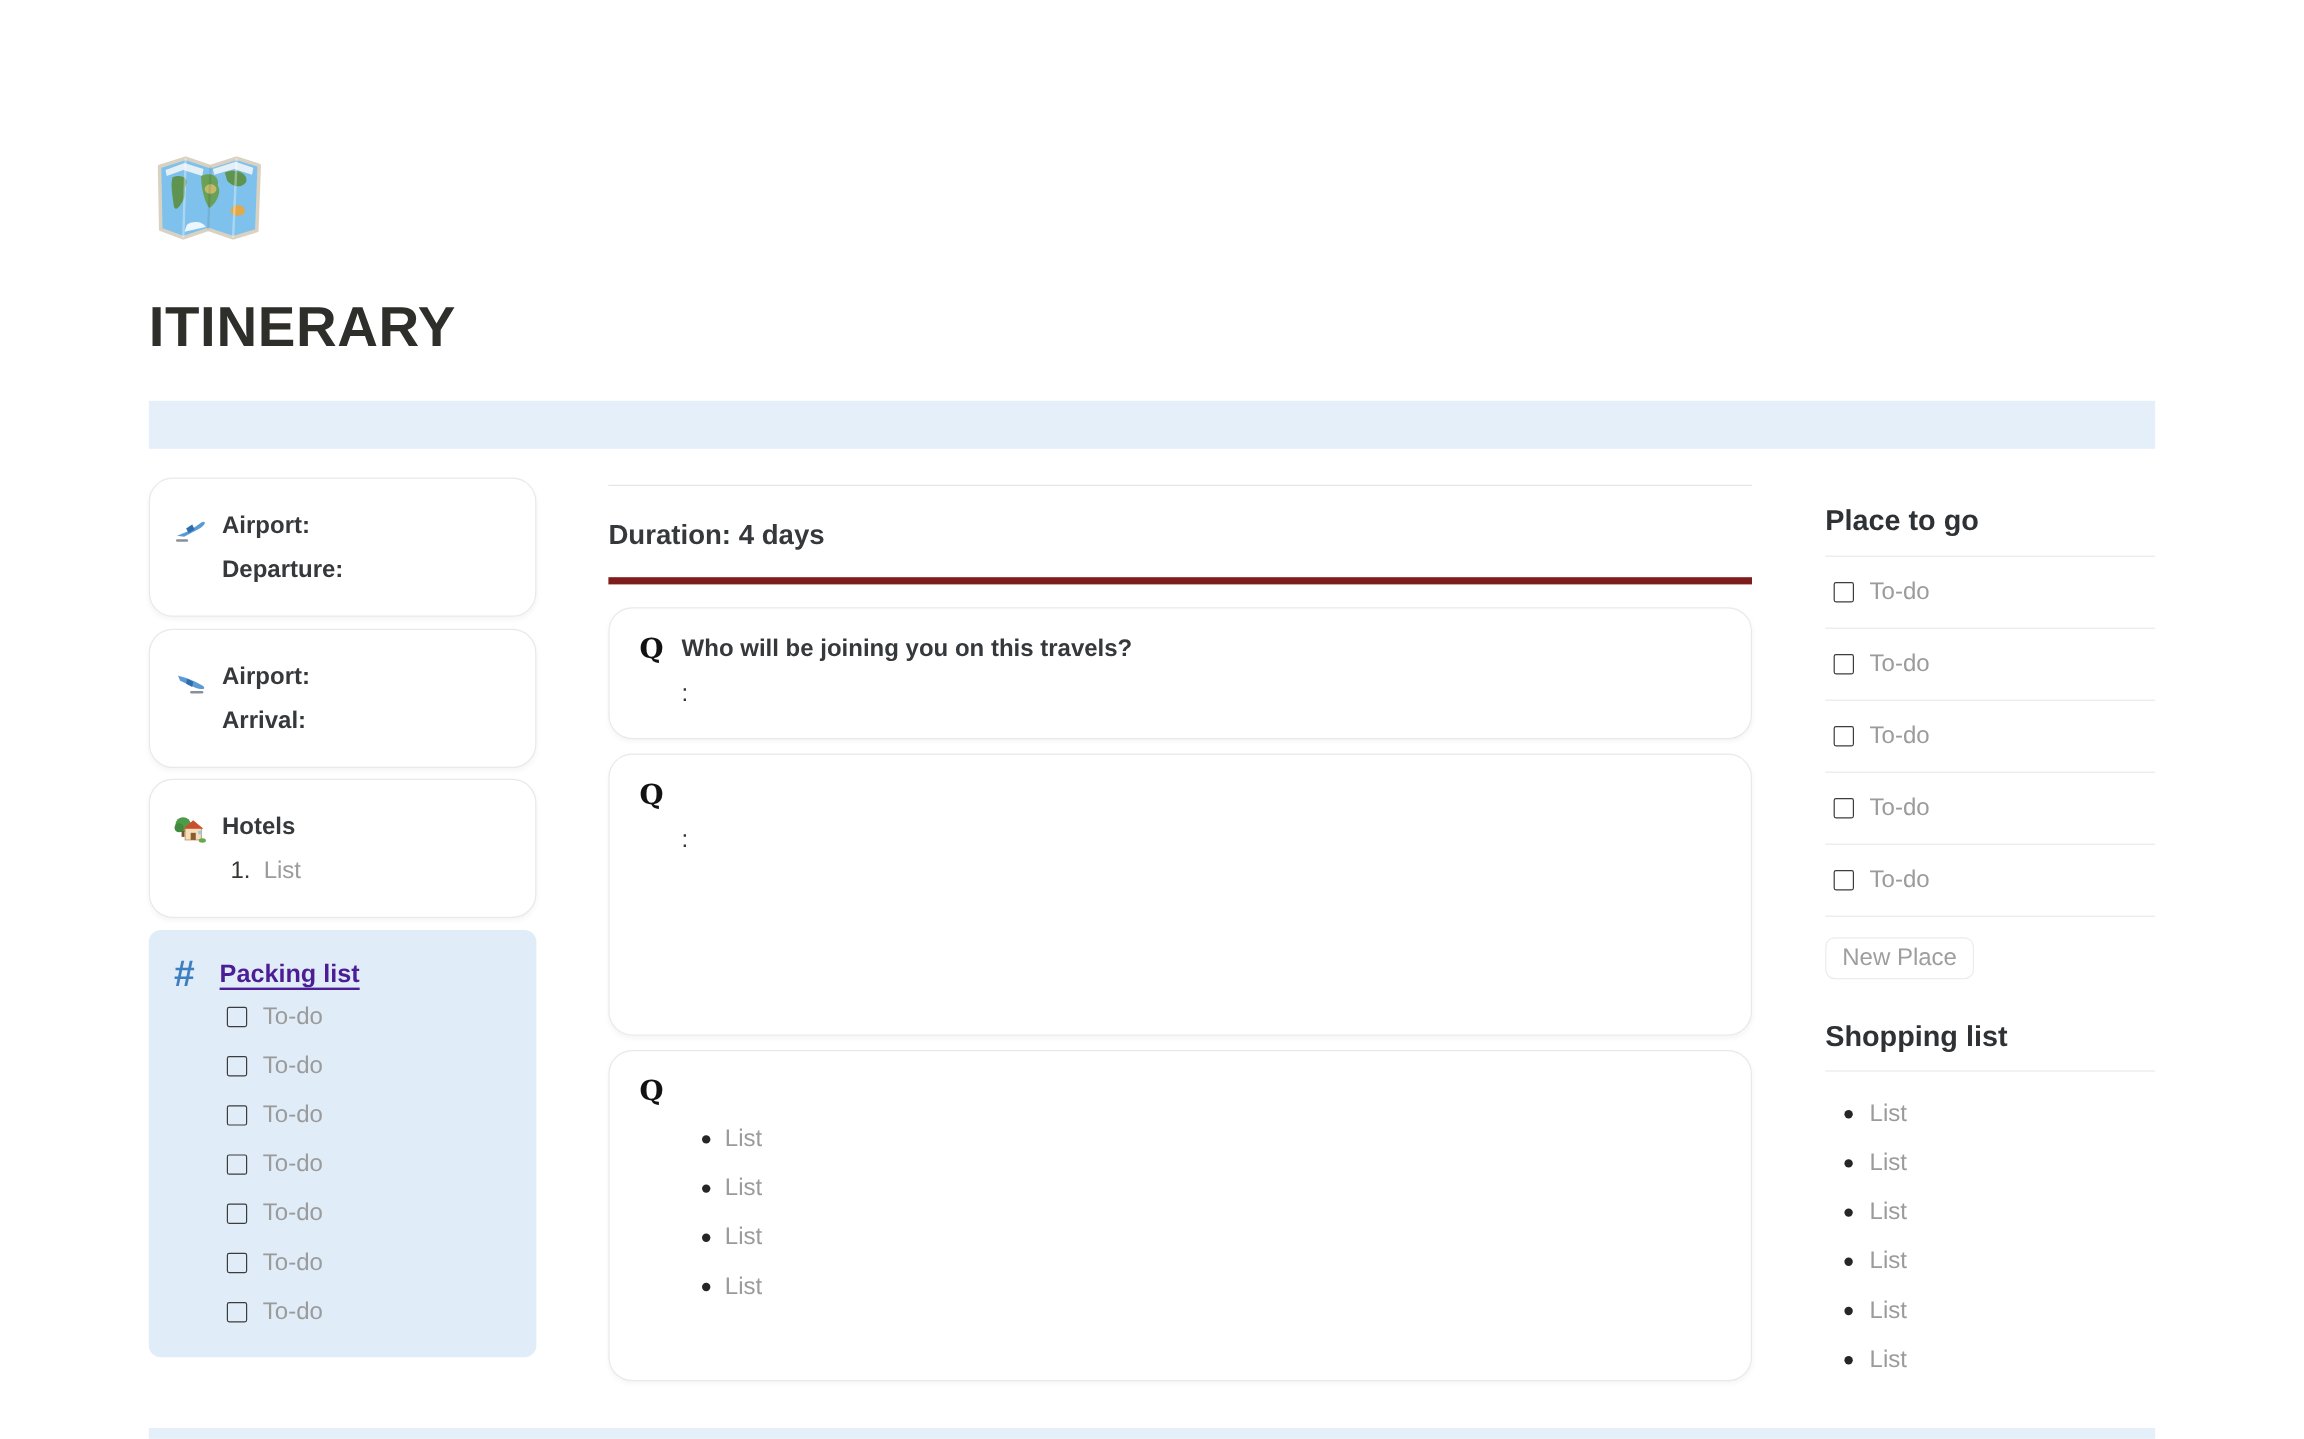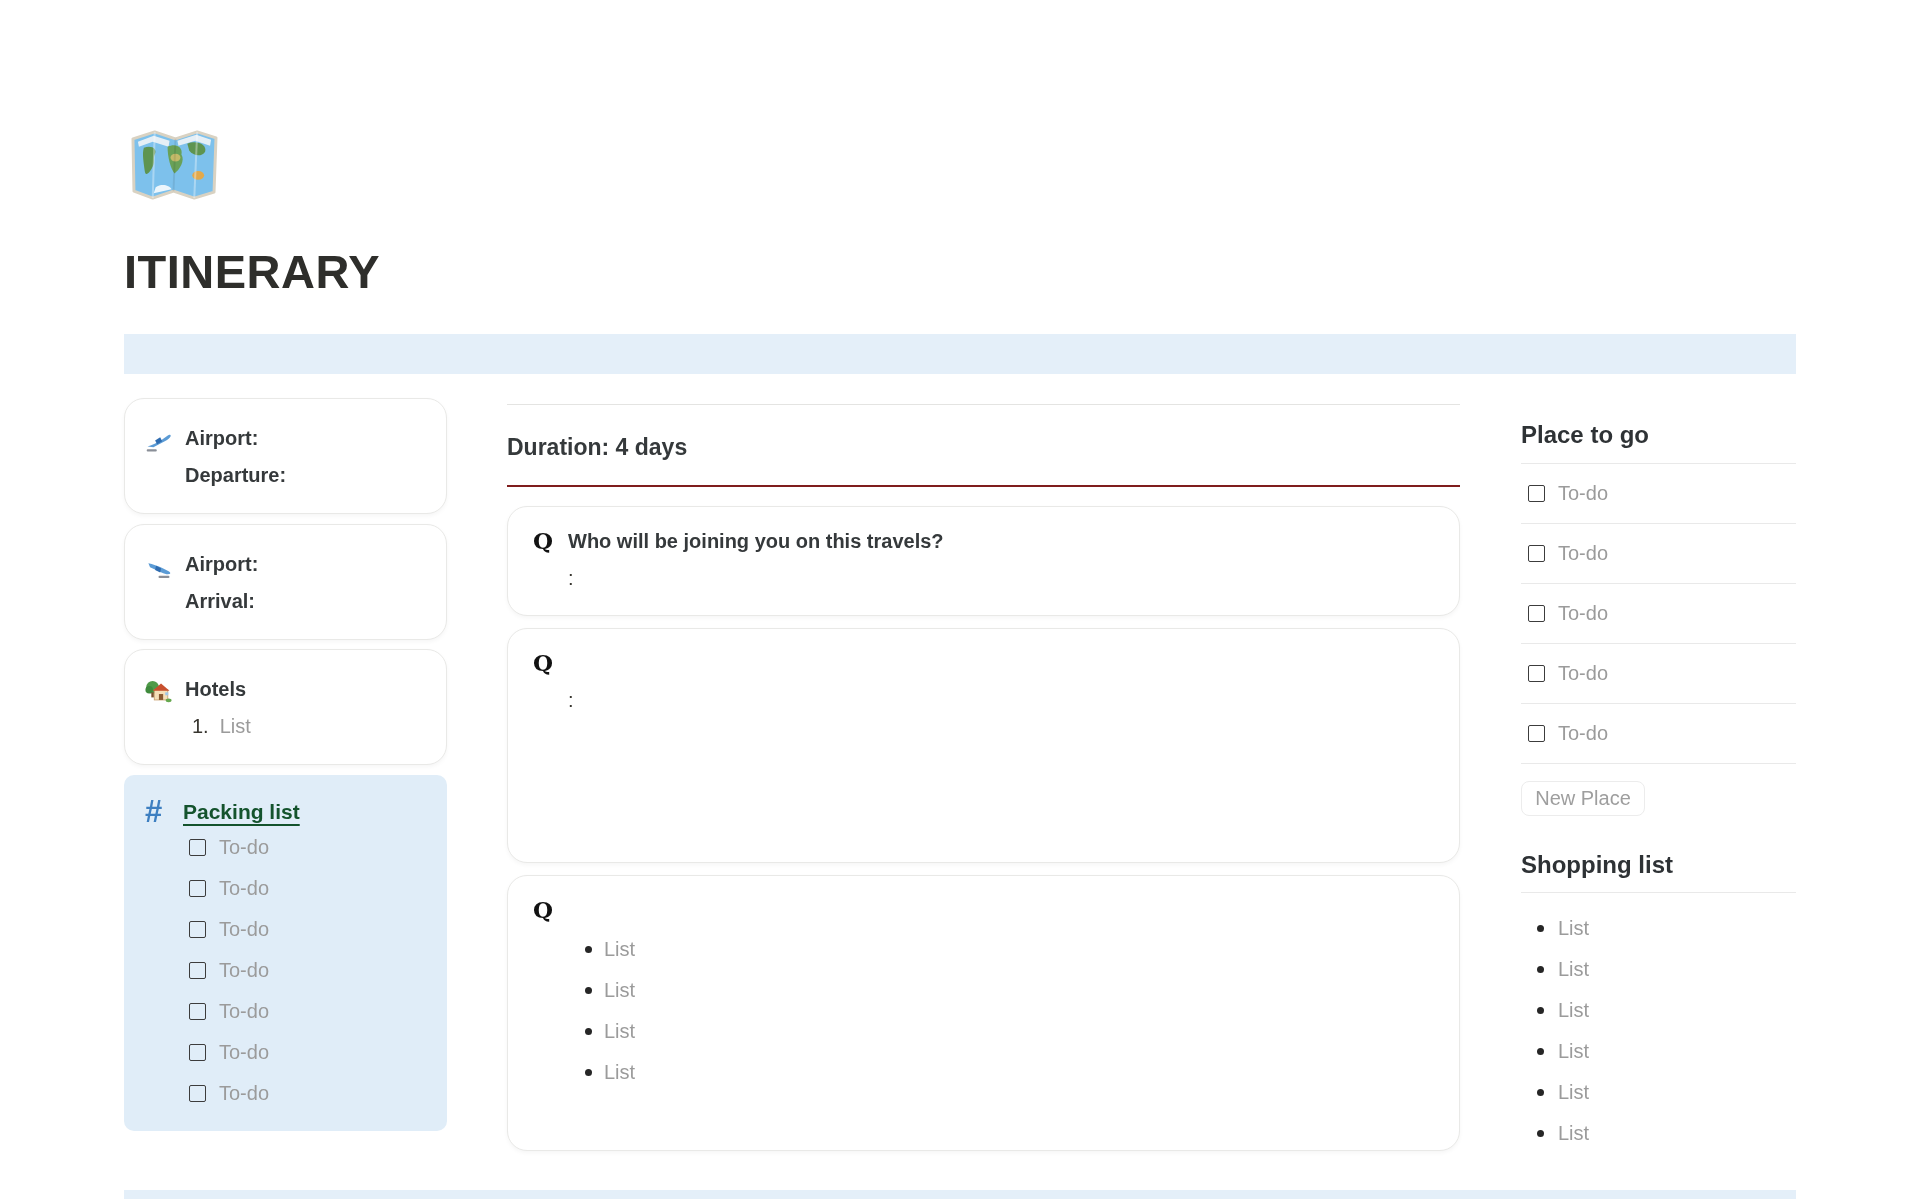--- a/index.html
+++ b/index.html
@@ -40,35 +40,35 @@
   .num-row .num { color:#37352f; font-weight:400; }
   .ph { color:#9b9b9b; font-weight:400; }
 
   .packing {
     left:124px; top:775px; width:323px; height:356px;
     background:#e0edf8; border-radius:10px; padding:22px 20px 0 21px;
   }
   .packing-head { display:flex; gap:16px; align-items:center; line-height:30px; }
   .hash { color:#3d7fc1; font-size:31px; font-weight:700; width:22px; }
   .packing-title {
-    font-size:21px; font-weight:700; color:#14532d;
+    font-size:21px; font-weight:700; color:#4c1d95;
     text-decoration:underline; text-underline-offset:5px; text-decoration-thickness:1.5px;
   }
   .todo-row { height:41px; display:flex; align-items:center; gap:13px; }
   .packing .todo-row { margin-left:44px; }
   .checkbox {
     width:17px; height:17px; flex:0 0 17px;
     border:1.6px solid #3c3c3c; border-radius:2px; background:transparent;
   }
   .todo-label { font-size:20px; color:#9b9b9b; }
 
   
   .duration {
     left:507px; top:404px; width:953px; height:83px;
-    border-top:1px solid #e4e4e2; border-bottom:2px solid #7f1d1d;
+    border-top:1px solid #e4e4e2; border-bottom:6px solid #7f1d1d;
     display:flex; align-items:center; padding-top:4px;
     font-size:23px; font-weight:700; color:#35393b;
   }
   .qcard { left:507px; width:953px; }
   .qcard-1 { top:506px; height:110px; }
   .qcard-2 { top:628px; height:235px; }
   .qcard-3 { top:875px; height:276px; }
   .qhead { display:flex; gap:13px; padding:21px 24px 0 23px; align-items:flex-start; }
   .qglyph {
     font-family:"DejaVu Serif", serif; font-weight:700; font-size:23px;

